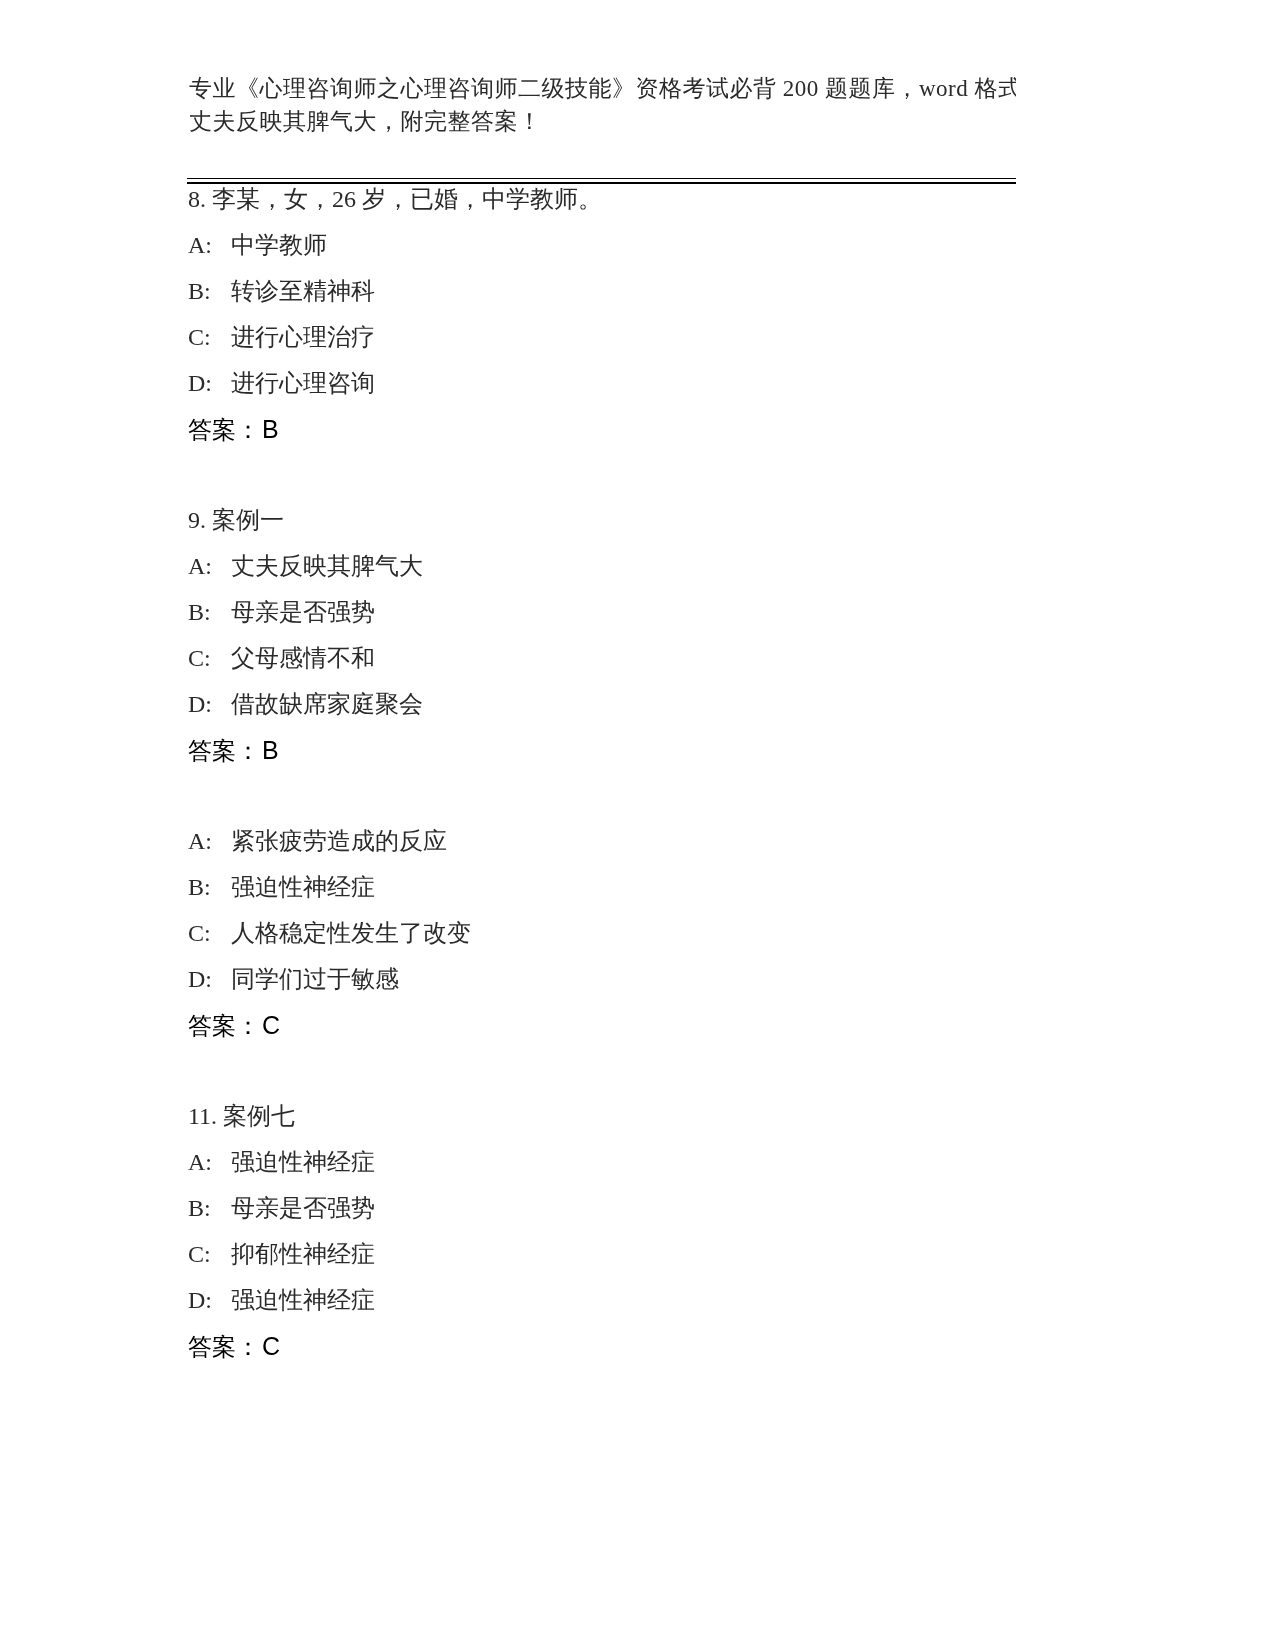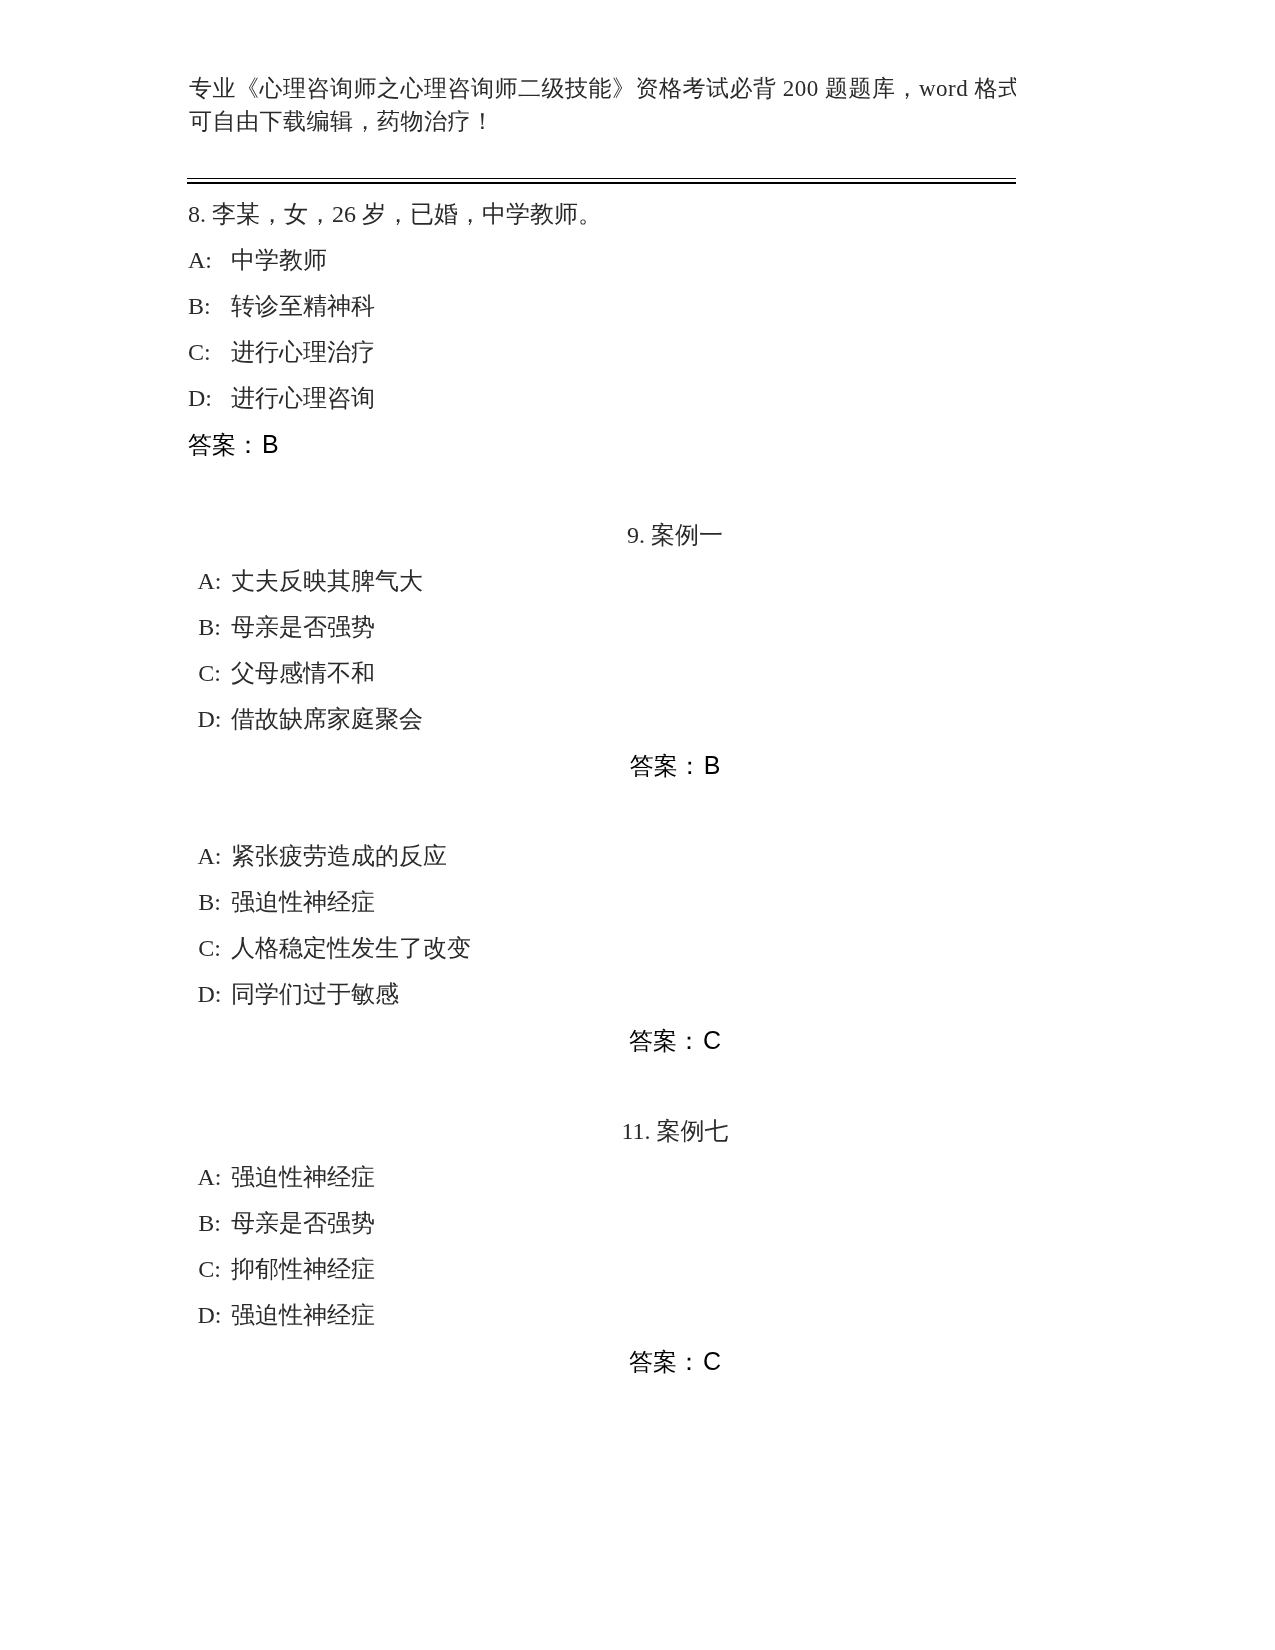--- a/index.html
+++ b/index.html
@@ -30,32 +30,31 @@
     left: 187px;
     top: 178px;
     width: 974px;
     height: 3px;
     border-top: 1px solid #000000;
     border-bottom: 2px solid #000000;
   }
   .content {
     position: absolute;
     left: 188px;
-    top: 191px;
+    top: 176px;
     width: 974px;
     font-size: 24px;
   }
   .line {
     height: 46px;
     line-height: 46px;
     white-space: nowrap;
   }
   .question + .question {
     margin-top: 45px;
-    text-align: center;
   }
   .q-title .q-num {
     margin-right: 6px;
   }
   .option-row {
     display: flex;
   }
   .option-label {
     width: 43px;
     flex: none;
@@ -70,21 +69,21 @@
     font-size: 25px;
   }
 </style>
 </head>
 <body>
 
 <div class="page">
 
   <div class="doc-header">
     <div>专业《心理咨询师之心理咨询师二级技能》资格考试必背 200 题题库，word 格式</div>
-    <div>可自由下载编辑，药物治疗！</div>
+    <div>丈夫反映其脾气大，附完整答案！</div>
   </div>
 
   <div class="header-rule"></div>
 
   <div class="content">
 
     <div class="question">
       <div class="line q-title">
         <span class="q-num">8.</span><span>李某，女，26 岁，已婚，中学教师。</span>
       </div>

